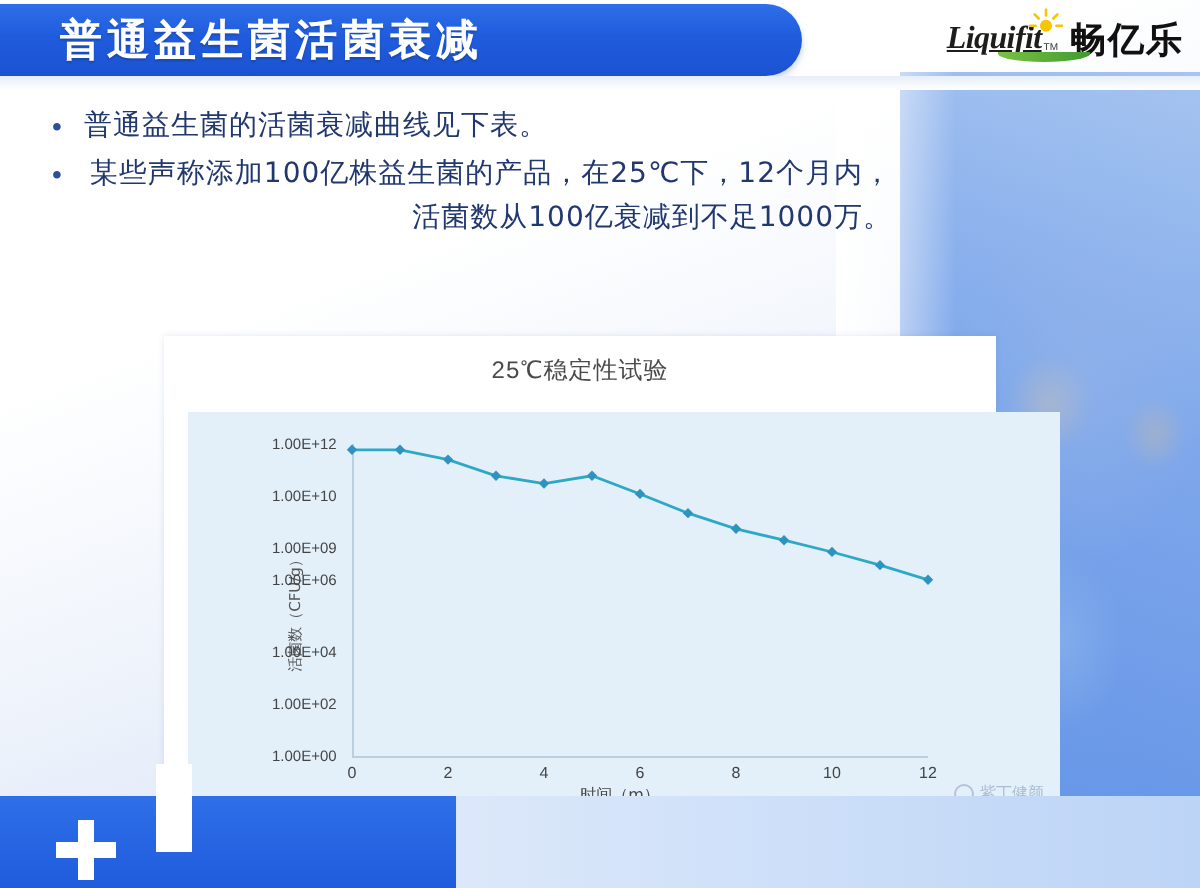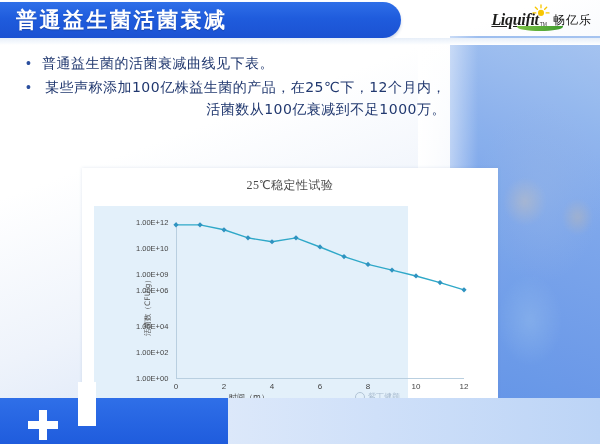--- a/index.html
+++ b/index.html
@@ -43,21 +43,21 @@
 
   
   .header-bar {
     position:absolute; left:-14px; top:2px;
     width:415px; height:36px;
     background:linear-gradient(180deg,#2f6fe8 0%,#1f5cdd 45%,#1b52d2 100%);
     border-radius:0 18px 18px 0;
     box-shadow:0 2px 3px rgba(40,80,160,.25);
   }
   .header-title {
-    position:absolute; left:16px; top:6px;
+    position:absolute; left:30px; top:6px;
     font-size:21px; font-weight:bold; color:#ffffff;
     letter-spacing:2.5px;
     font-family:"DejaVu Sans","Liberation Sans",sans-serif;
     text-shadow:0 1px 1px rgba(0,0,0,.18);
     white-space:nowrap;
   }
   .header-underline {
     position:absolute; left:0; top:38px; width:600px; height:7px;
     background:linear-gradient(180deg,#e7eef8 0%,#f7fafe 70%,#ffffff 100%);
   }
@@ -72,21 +72,21 @@
     text-decoration:underline;
   }
   .sun-icon { position:absolute; right:-3px; top:-7px; width:18px; height:16px; }
   .green-swoosh {
     position:absolute; left:26px; bottom:-2px; width:46px; height:5px;
     background:linear-gradient(90deg,#7ac143 0%,#3f9b2f 100%);
     border-radius:0 0 60% 60%/0 0 100% 100%;
   }
   .tm-mark { font-size:5px; color:#333; margin-left:1px; margin-bottom:2px; }
   .brand-cn {
-    font-size:12px; font-weight:normal; color:#111;
+    font-size:18px; font-weight:bold; color:#111;
     font-family:"DejaVu Sans","Liberation Sans",sans-serif;
     letter-spacing:1px; white-space:nowrap;
   }
 
   
   .bullets { position:absolute; left:26px; top:52px; width:420px; }
   .bullet-row { display:flex; align-items:flex-start; margin-bottom:2px; }
   .bullet-dot {
     color:#2b4f9e; font-size:14px; line-height:22px; width:16px; flex:0 0 16px;
   }
@@ -100,25 +100,25 @@
   
   .chart-card {
     position:absolute; left:82px; top:168px;
     width:416px; height:248px;
     background:#ffffff;
     box-shadow:0 0 3px rgba(90,120,170,.18);
   }
   .chart-title {
     text-align:center; font-size:12px; color:#4a4a4a;
     margin-top:9px; letter-spacing:.5px;
-    font-family:Liberation Serif, serif;
+    font-family:Liberation Sans, sans-serif;
   }
   .plot-box {
     position:absolute; left:12px; top:38px;
-    width:314px; height:200px;
+    width:436px; height:200px;
     background:#e3f0fa;
   }
   .ylabel-rot {
     position:absolute; left:24px; top:50%;
     transform:translateY(-50%) rotate(-90deg);
     transform-origin:center;
     font-size:7.5px; color:#555; white-space:nowrap;
     font-family:"DejaVu Sans","Liberation Sans",sans-serif;
   }
   .ytick {

